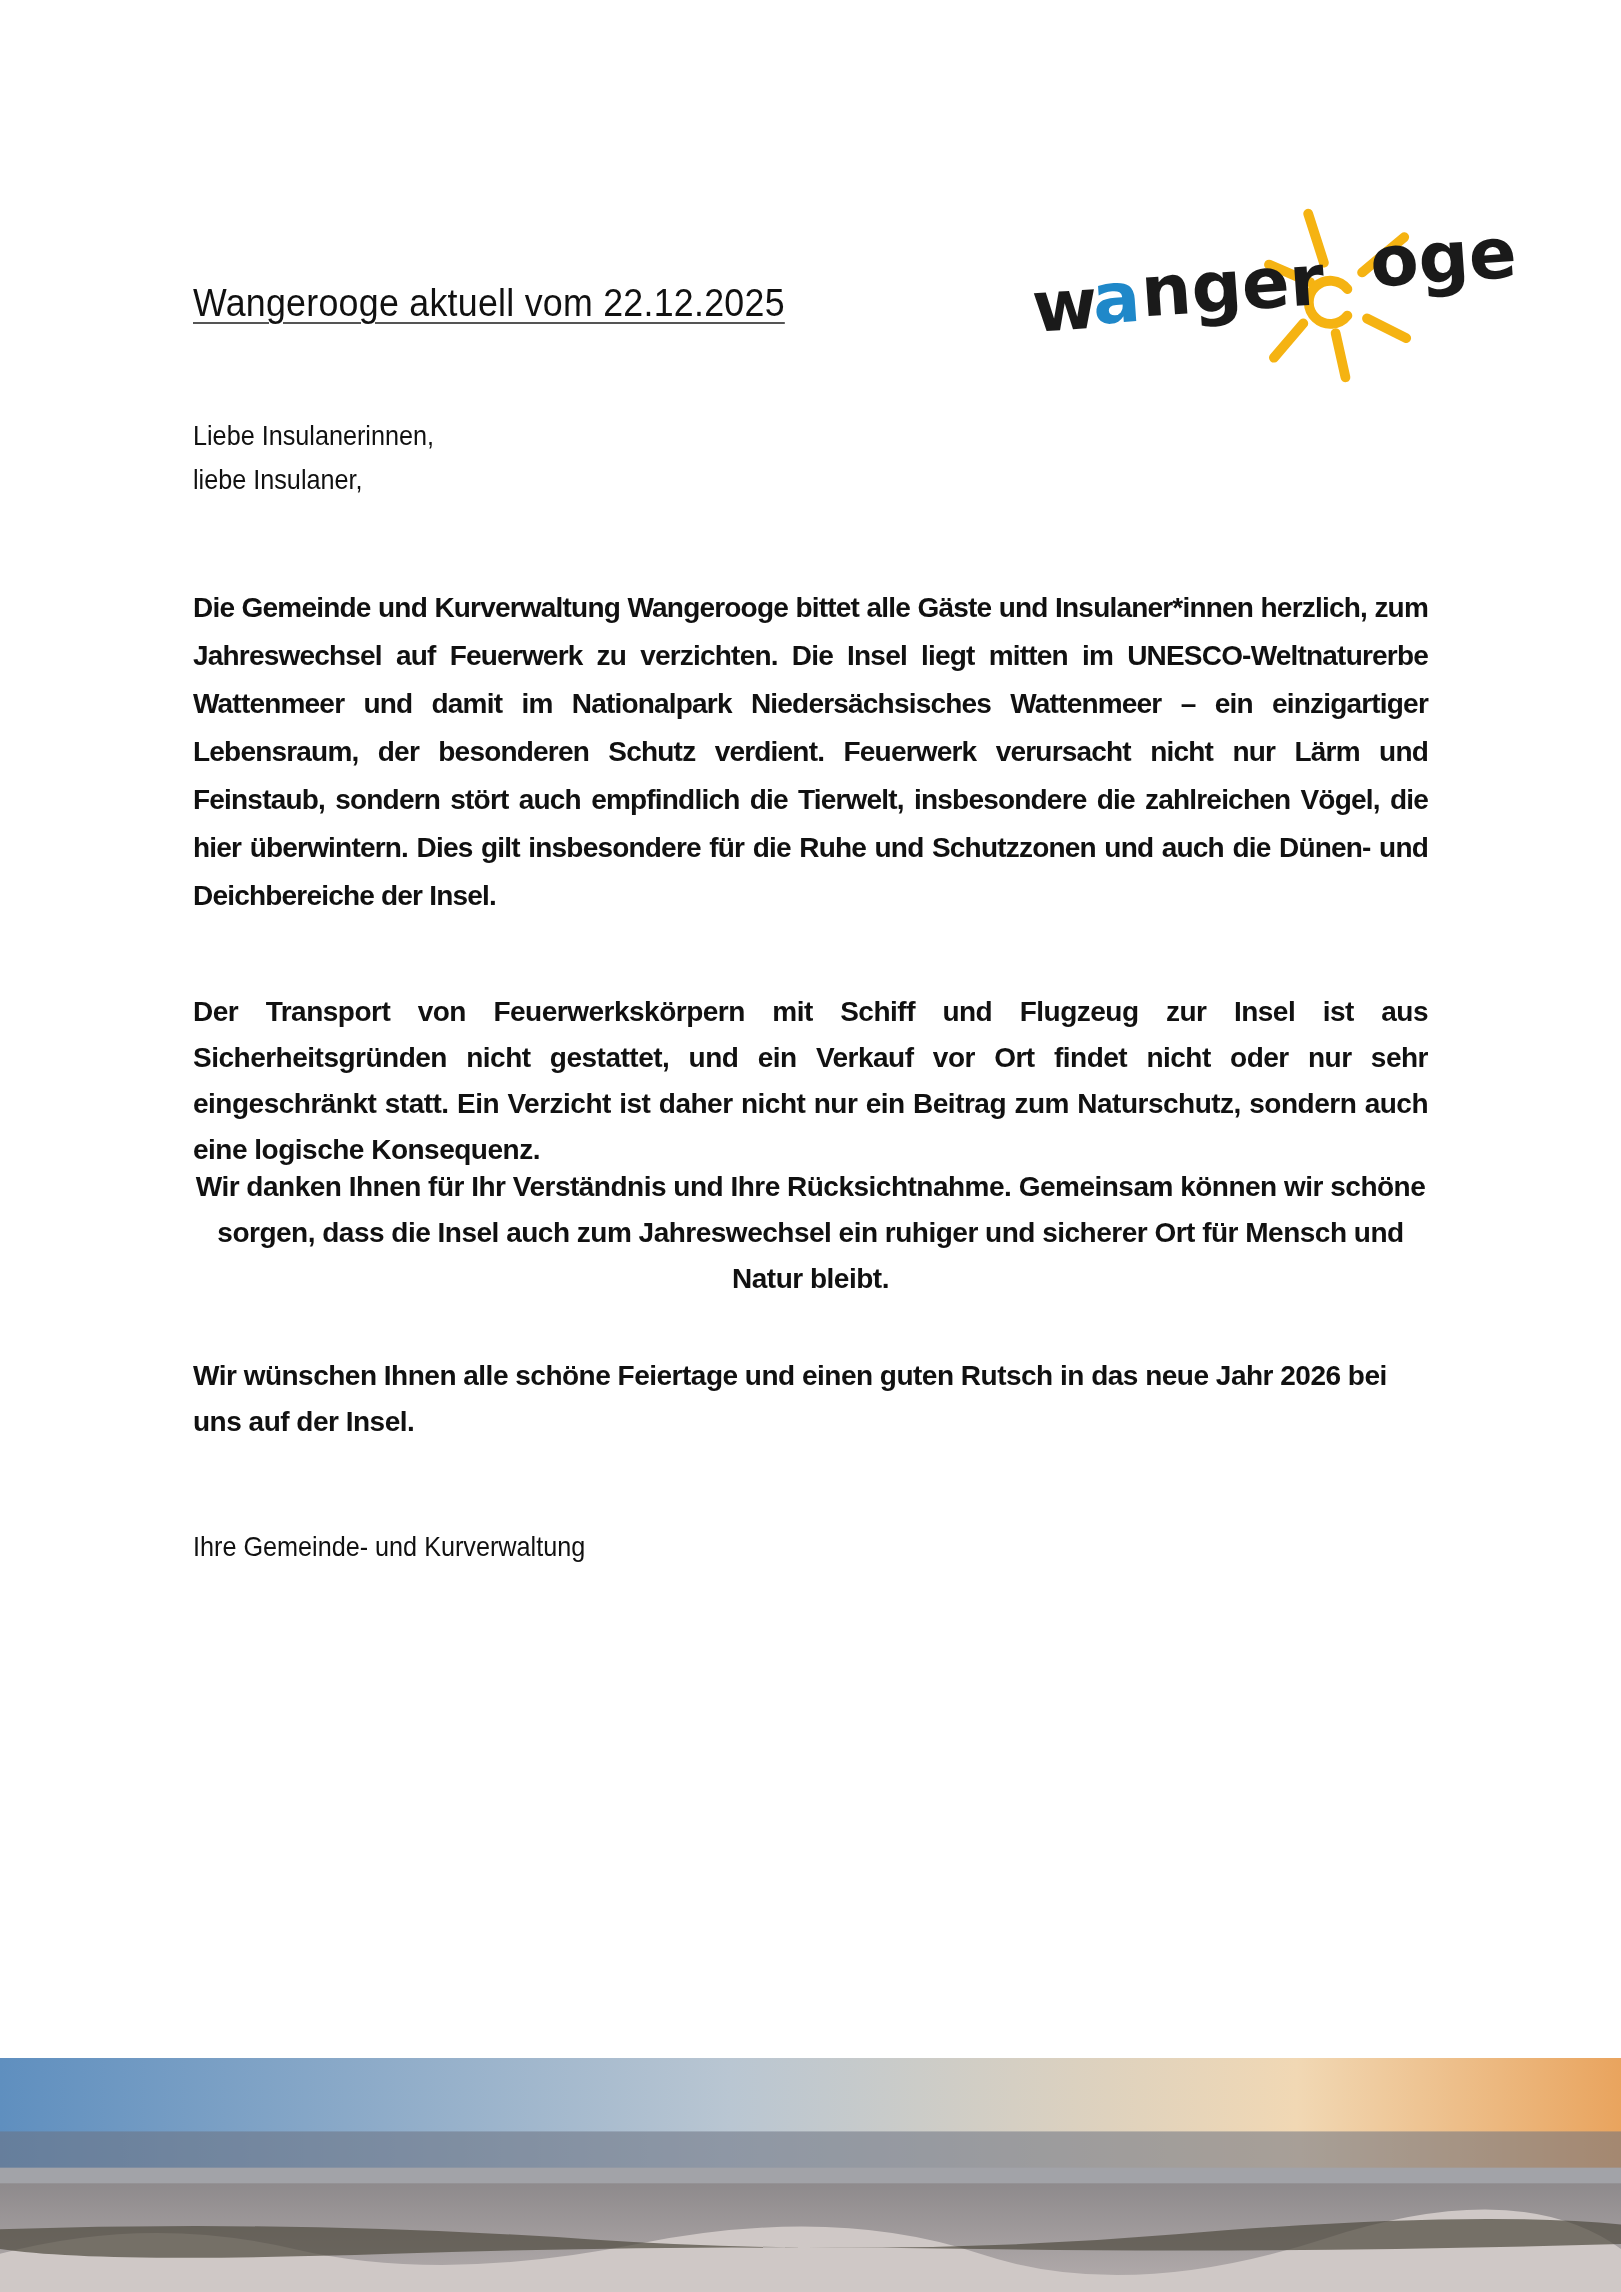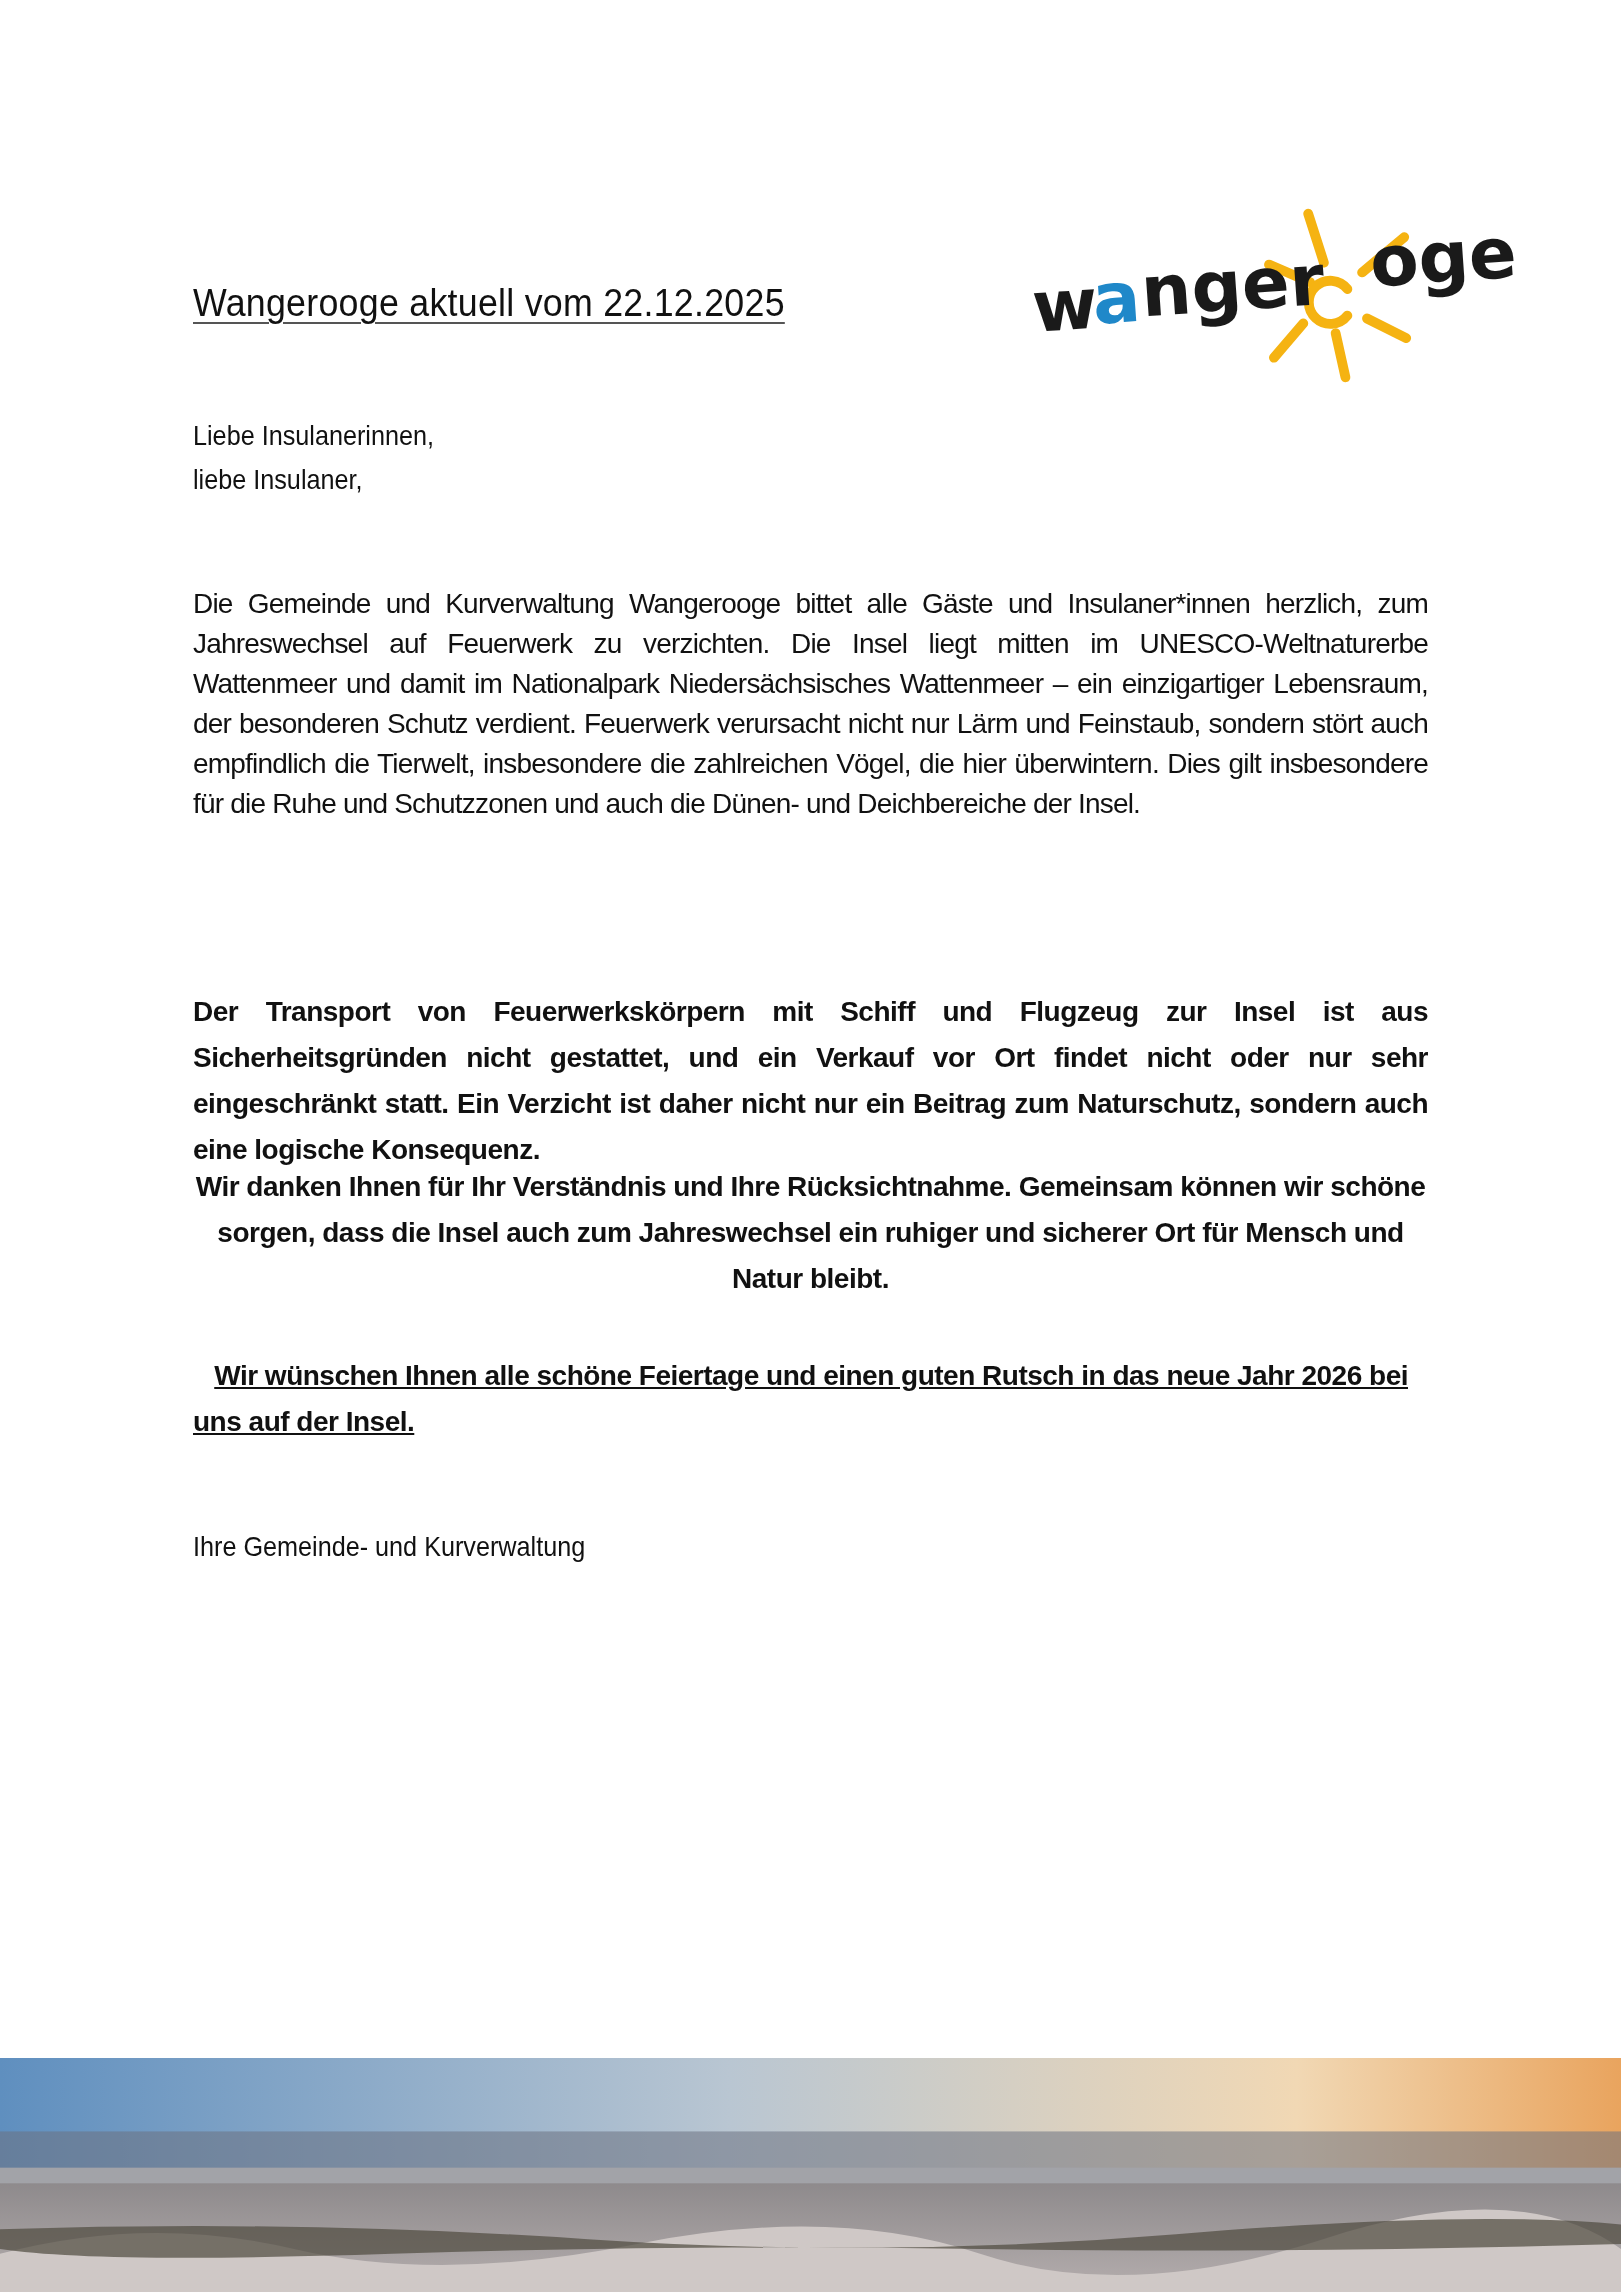--- a/index.html
+++ b/index.html
@@ -3,25 +3,25 @@
 <meta charset="utf-8">
 <style>
   html, body { margin: 0; padding: 0; background: #ffffff; }
   body { width: 1621px; height: 2293px; position: relative; overflow: hidden;
          font-family: "Liberation Sans", sans-serif; color: #111; }
   .title { position: absolute; left: 193px; top: 282px; font-size: 38px; font-weight: 400;
            letter-spacing: 0.3px; text-decoration: underline; text-decoration-thickness: 2px;
            text-underline-offset: 5.9px; text-decoration-color: #555; transform: scaleX(0.94); transform-origin: left; }
   .logo { position: absolute; left: 1024px; top: 196px; width: 490px; height: 196px; }
   .greeting { position: absolute; left: 193px; top: 414px; font-size: 28px; line-height: 44px; transform: scaleX(0.9); transform-origin: left; }
-  .para { position: absolute; left: 193px; width: 1235px; font-size: 28px; line-height: 40px; text-align: justify; text-align-last: left; }
+  .para { position: absolute; left: 193px; width: 1235px; font-size: 28px; line-height: 48px; text-align: justify; text-align-last: left; font-weight: bold; }
   .para.p1 { top: 584px; letter-spacing: -0.8px; }
   .para.p2 { top: 989px; font-weight: 700; line-height: 46px; letter-spacing: -0.5px; }
   .para.p3 { top: 1164px; font-weight: 700; line-height: 46px; text-align: center; text-align-last: center; letter-spacing: -0.5px; }
-  .para.p4 { top: 1353px; font-weight: 700; line-height: 46px; text-align: right; letter-spacing: -0.5px; width: 1215px; text-decoration: underline; }
+  .para.p4 { top: 1353px; font-weight: 700; line-height: 46px; text-align: left; letter-spacing: -0.5px; width: 1215px; }
   .sign { position: absolute; left: 193px; top: 1531px; font-size: 28px; transform: scaleX(0.9); transform-origin: left; }
   .banner { position: absolute; left: 0; top: 2058px; width: 1621px; height: 234px; overflow: hidden; }
 </style>
 </head>
 <body>
 
 <div class="title">Wangerooge aktuell vom 22.12.2025</div>
 
 <svg class="logo" viewBox="0 0 500 200">
   <g stroke="#f5b312" stroke-width="10" stroke-linecap="round" fill="none">

